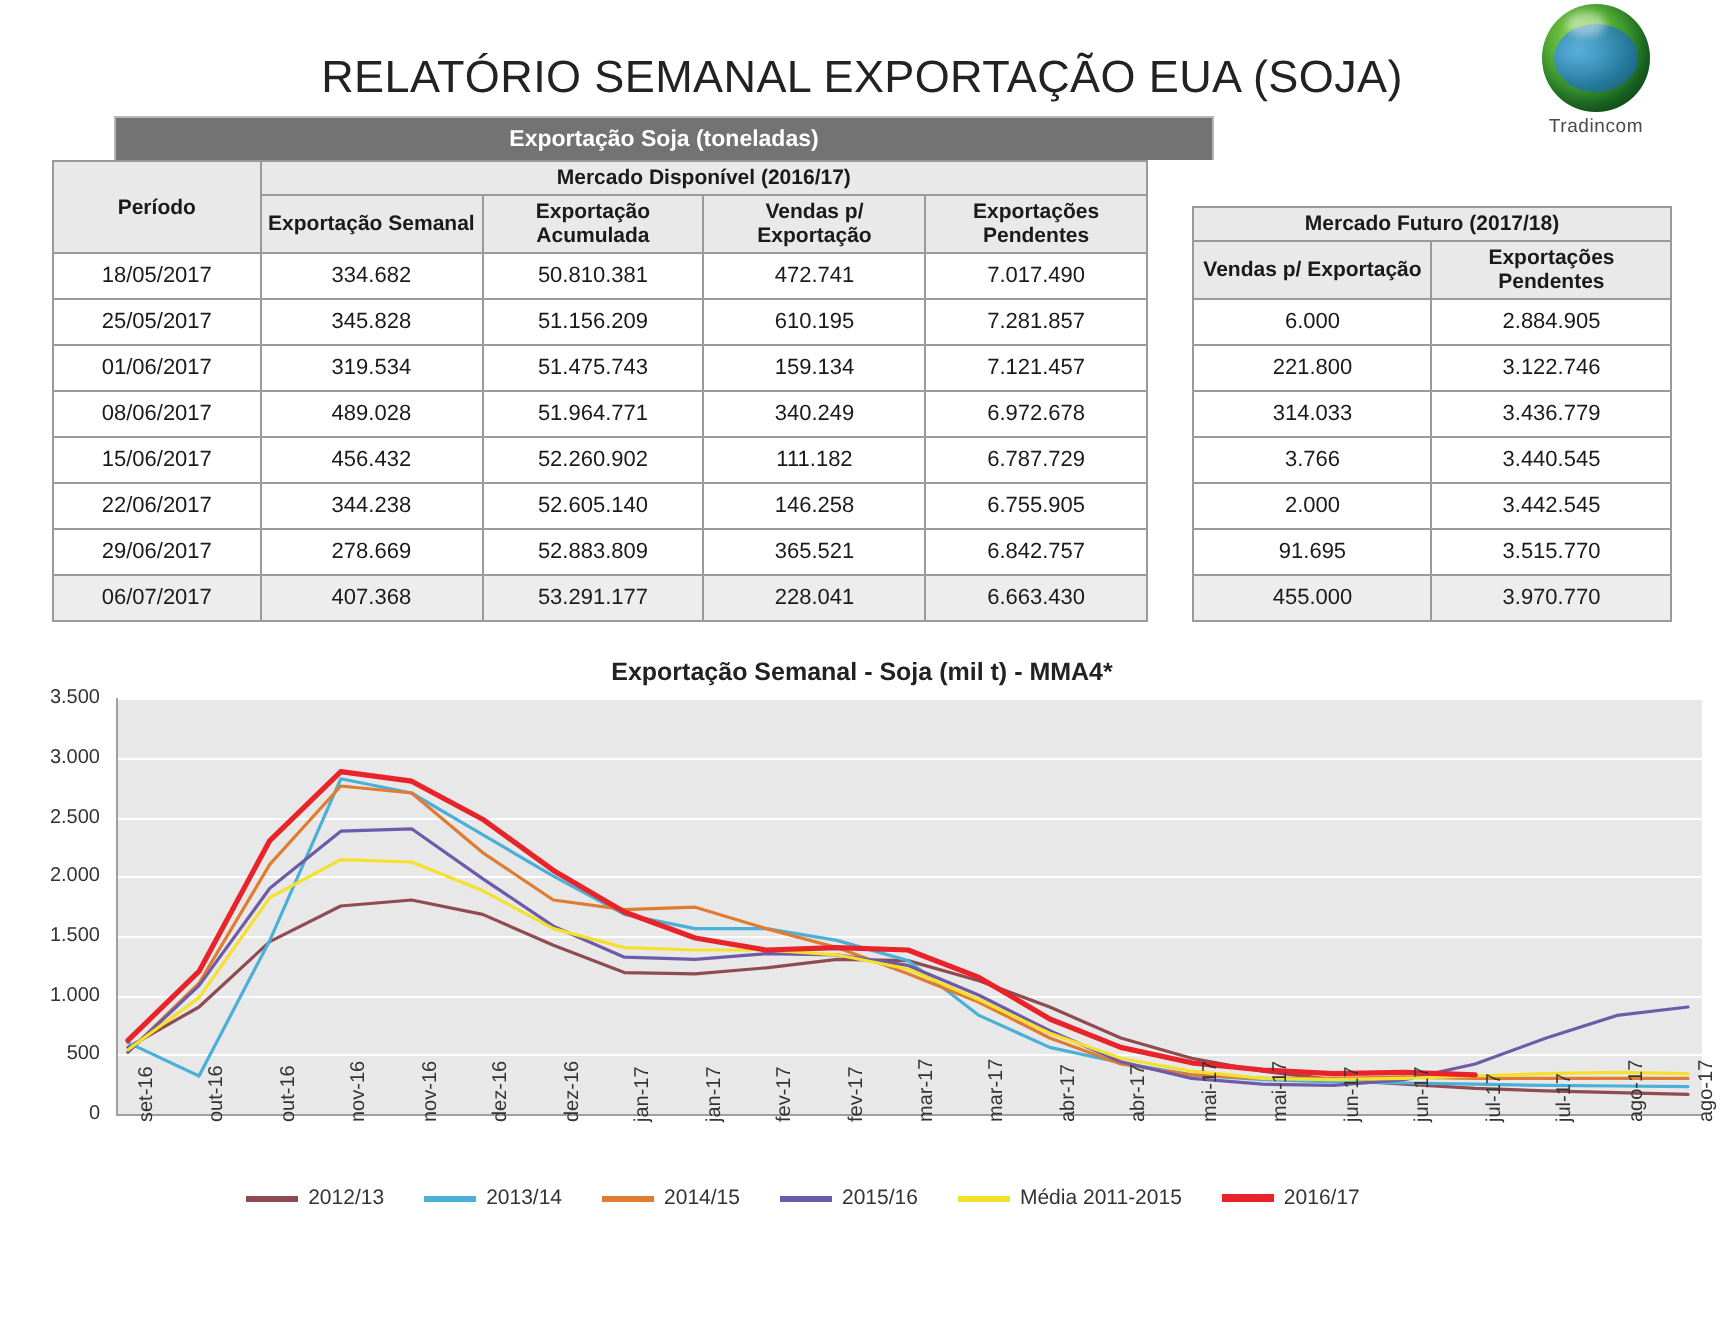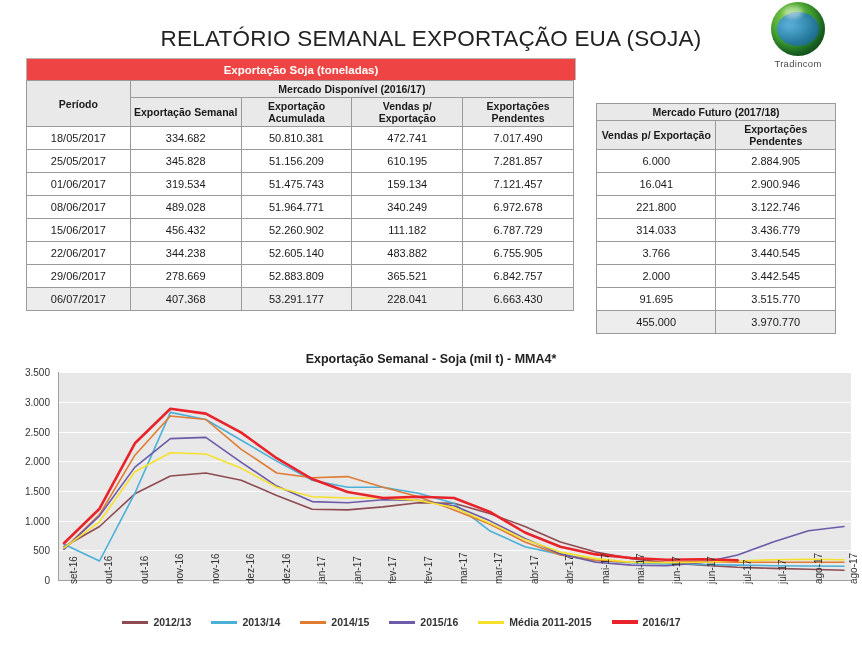--- a/index.html
+++ b/index.html
@@ -76,29 +76,30 @@
     letter-spacing: .3px;
   }
 
   
   .tables-wrap {
     position: relative;
     margin: 0 auto;
     width: 810px;
   }
   .green-bar {
-    background: #ef4444;
+    background: #737373;
     color: #ffffff;
     text-align: center;
     font-size: 11.5px;
     font-weight: bold;
     padding: 5px 0 4px 0;
     border: 1px solid #b6b6b6;
     border-bottom: none;
     width: 548px;
+    margin-left: 31px;
   }
   .tbl-row-flex {
     display: flex;
     align-items: flex-start;
   }
   table.dados {
     border-collapse: collapse;
     font-size: 11px;
   }
   table.dados th, table.dados td {
@@ -211,21 +212,20 @@
   .legend {
     position: absolute;
     left: 0;
     top: 268px;
     width: 803px;
     display: flex;
     justify-content: center;
     gap: 20px;
     font-size: 10.5px;
     color: #333;
-    font-weight: bold;
   }
   .legend-item {
     display: flex;
     align-items: center;
     gap: 5px;
   }
   .legend-swatch {
     width: 26px;
     height: 3px;
     display: inline-block;
@@ -301,21 +301,21 @@
           <td>15/06/2017</td>
           <td>456.432</td>
           <td>52.260.902</td>
           <td>111.182</td>
           <td>6.787.729</td>
         </tr>
         <tr>
           <td>22/06/2017</td>
           <td>344.238</td>
           <td>52.605.140</td>
-          <td>483.882</td>
+          <td>146.258</td>
           <td>6.755.905</td>
         </tr>
         <tr>
           <td>29/06/2017</td>
           <td>278.669</td>
           <td>52.883.809</td>
           <td>365.521</td>
           <td>6.842.757</td>
         </tr>
         <tr class="last">
@@ -341,24 +341,20 @@
           </tr>
           <tr>
             <th>Vendas p/ Exportação</th>
             <th>Exportações Pendentes</th>
           </tr>
         </thead>
         <tbody>
           <tr>
             <td>6.000</td>
             <td>2.884.905</td>
-          </tr>
-          <tr>
-            <td>16.041</td>
-            <td>2.900.946</td>
           </tr>
           <tr>
             <td>221.800</td>
             <td>3.122.746</td>
           </tr>
           <tr>
             <td>314.033</td>
             <td>3.436.779</td>
           </tr>
           <tr>

